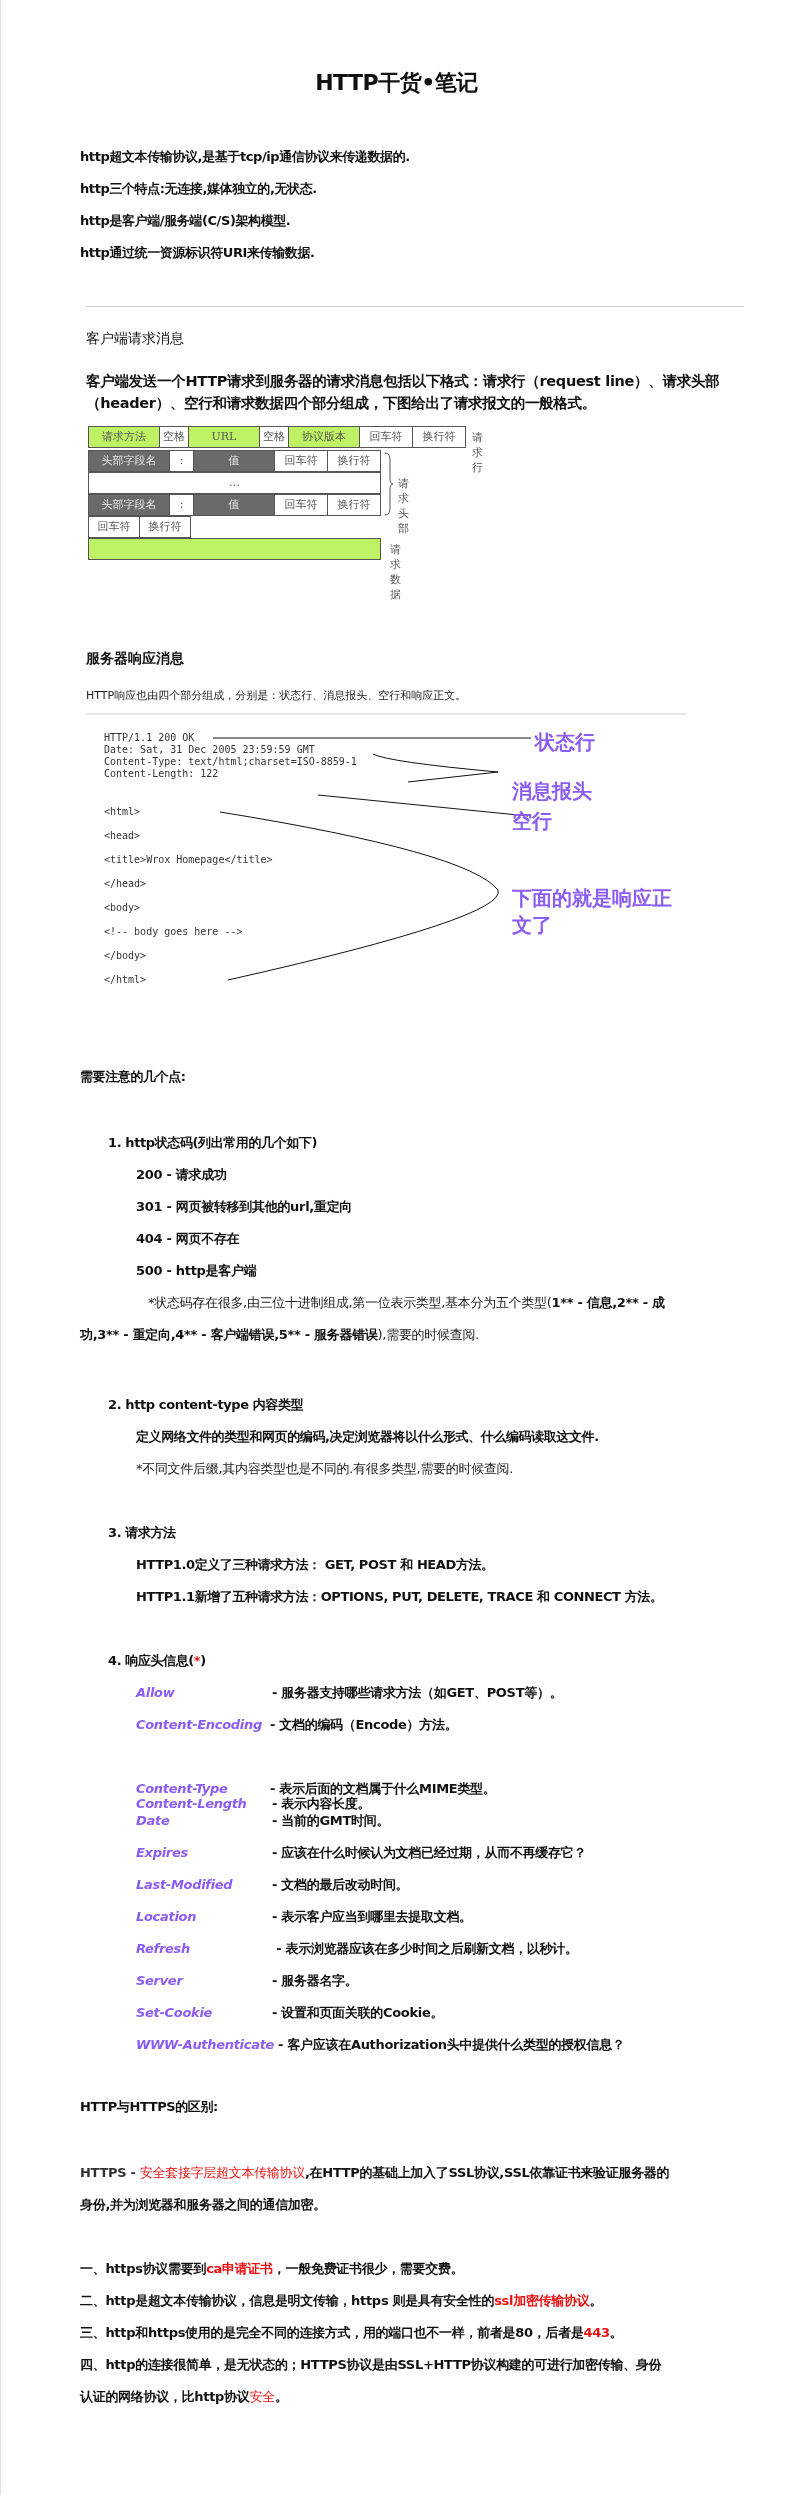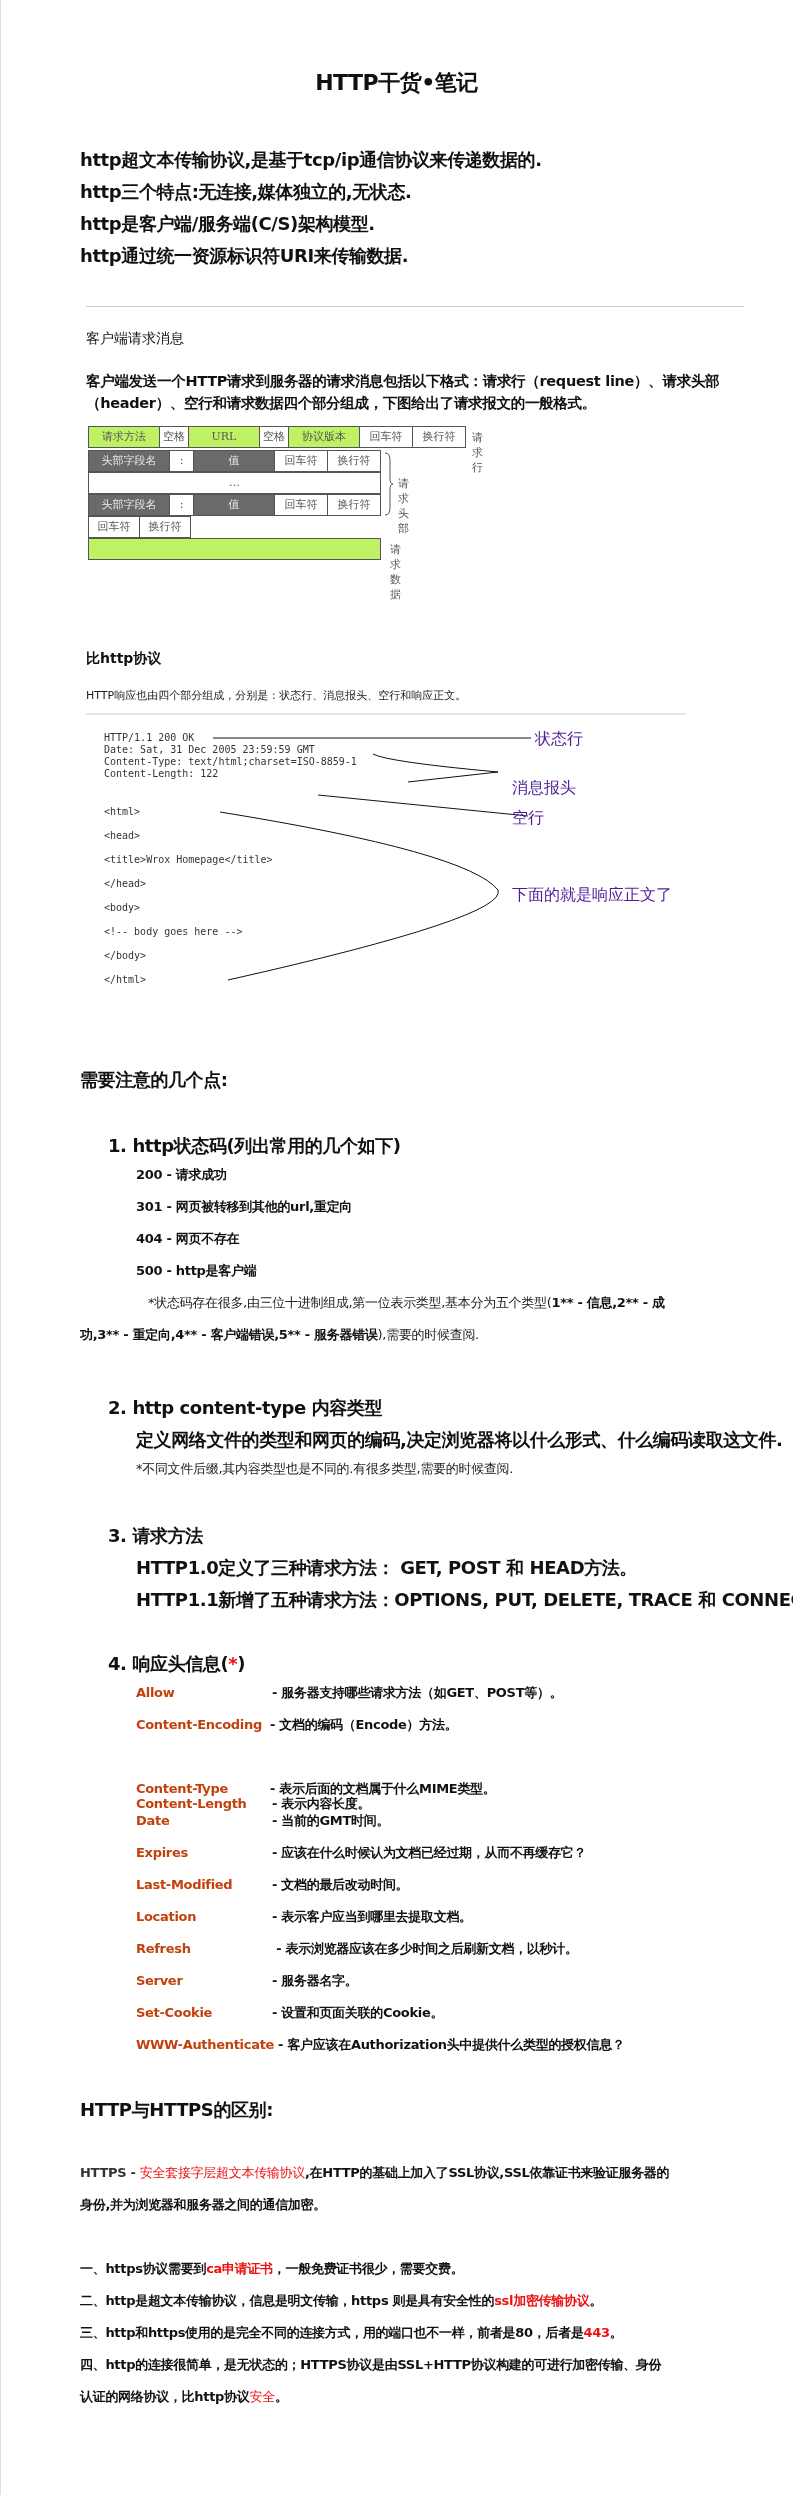--- a/index.html
+++ b/index.html
@@ -1,41 +1,41 @@
 <!DOCTYPE html>
 <html><head>
 <meta charset="utf-8">
 <style>
   html, body { margin: 0; padding: 0; background: #fff; }
   body { width: 793px; height: 2495px; position: relative; overflow: hidden;
          font-family: "DejaVu Sans", "Liberation Sans", sans-serif; color: #111; }
   .leftline { position: absolute; left: 0; top: 0; width: 1px; height: 2495px; background: #e0e0e0; }
   .abs { position: absolute; white-space: nowrap; }
   .title { left: 0; width: 793px; text-align: center; top: 68px; font-size: 22px; font-weight: bold; letter-spacing: -0.5px; }
-  .p { font-size: 18px; font-weight: bold; letter-spacing: -0.4px; }
+  .p { font-size: 13px; font-weight: bold; letter-spacing: -0.4px; }
   .b { font-weight: bold; }
   .red { color: #ee1111; }
   .hr { position: absolute; height: 1px; background: #c8c8c8; }
   .sec { font-size: 14px; }
   .big { font-size: 14.5px; font-weight: bold; letter-spacing: -0.3px; }
 
   
   .diag { position: absolute; left: 88px; top: 426px; font-family: "DejaVu Serif", "Liberation Serif", serif; font-size: 11px; color: #555; }
   .cell { position: absolute; border: 1px solid #555; box-sizing: border-box; text-align: center; line-height: 20px; height: 22px; background: #fff; }
   .cell.lg { background: #bef264; }
   .cell.dg { background: #6a6a6a; color: #e8e8e8; }
   .lbl { position: absolute; font-size: 11px; color: #555; }
 
   
   .resp { position: absolute; left: 88px; top: 732px; width: 600px; height: 270px; }
   .mono { position: absolute; font-family: "DejaVu Sans Mono", "Liberation Mono", monospace; font-size: 10px; color: #333; white-space: pre; }
-  .ann { position: absolute; font-size: 16px; font-weight: normal; color: #4c1d95; }
+  .ann { position: absolute; font-size: 20px; font-weight: bold; color: #8b5cf6; }
 
   .item { position: absolute; font-size: 13px; white-space: nowrap; letter-spacing: -0.3px; }
-  .hk { display: inline-block; color: #c2410c; font-weight: bold; }
+  .hk { display: inline-block; color: #8b5cf6; font-weight: bold; font-style: italic; }
   .hv { font-weight: bold; }
   .note { font-weight: normal; color: #222; }
 </style>
 </head>
 <body>
 
 <div class="leftline"></div>
 
 <div class="abs title">HTTP干货•笔记</div>
 
@@ -79,21 +79,21 @@
   </svg>
   <div class="lbl" style="left:310px;top:50px;">请求头部</div>
 
   <div class="cell" style="left:0;top:90px;width:52px;">回车符</div>
   <div class="cell" style="left:51px;top:90px;width:52px;">换行符</div>
 
   <div class="cell lg" style="left:0;top:112px;width:293px;"></div>
   <div class="lbl" style="left:302px;top:116px;">请求数据</div>
 </div>
 
-<div class="abs sec" style="left:86px;top:650px;font-weight:bold;">比http协议</div>
+<div class="abs sec" style="left:86px;top:650px;font-weight:bold;">服务器响应消息</div>
 <div class="abs" style="left:86px;top:688px;font-size:11px;color:#222;">HTTP响应也由四个部分组成，分别是：状态行、消息报头、空行和响应正文。</div>
 <div class="hr" style="left:86px;top:713px;width:600px;background:#e6e6e6;height:2px;"></div>
 
 <div class="resp">
   <div class="mono" style="left:16px;top:0px;">HTTP/1.1 200 OK</div>
   <div class="mono" style="left:16px;top:12px;">Date: Sat, 31 Dec 2005 23:59:59 GMT</div>
   <div class="mono" style="left:16px;top:24px;">Content-Type: text/html;charset=ISO-8859-1</div>
   <div class="mono" style="left:16px;top:36px;">Content-Length: 122</div>
 
   <div class="mono" style="left:16px;top:74px;">&lt;html&gt;</div>

